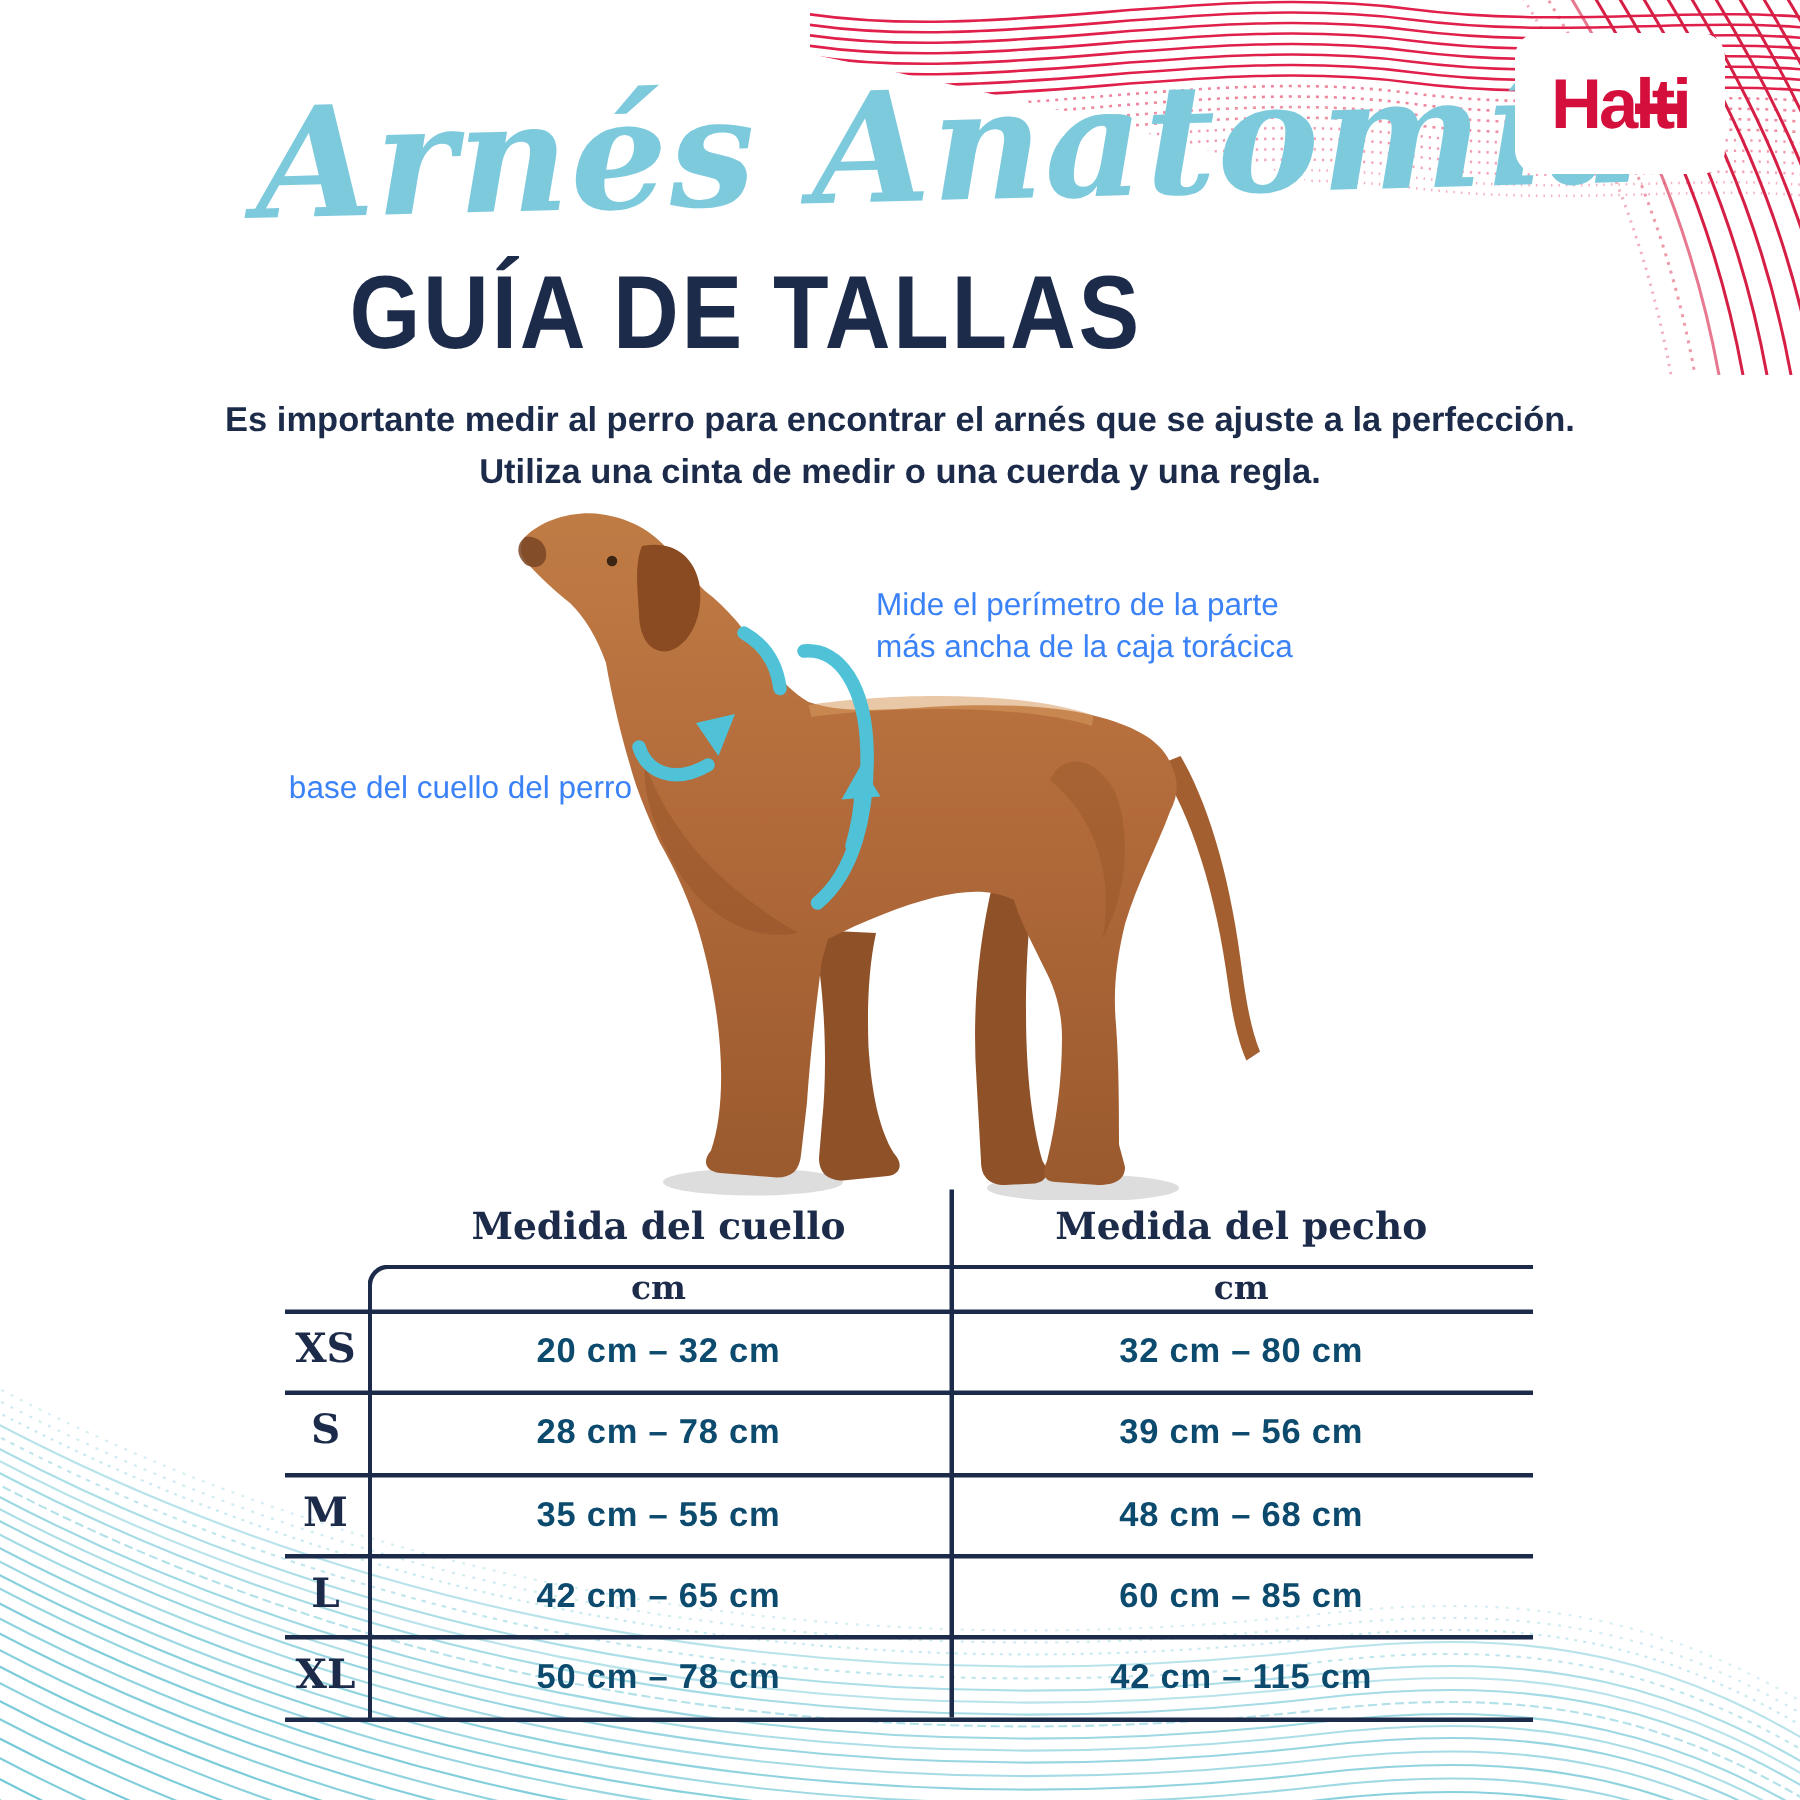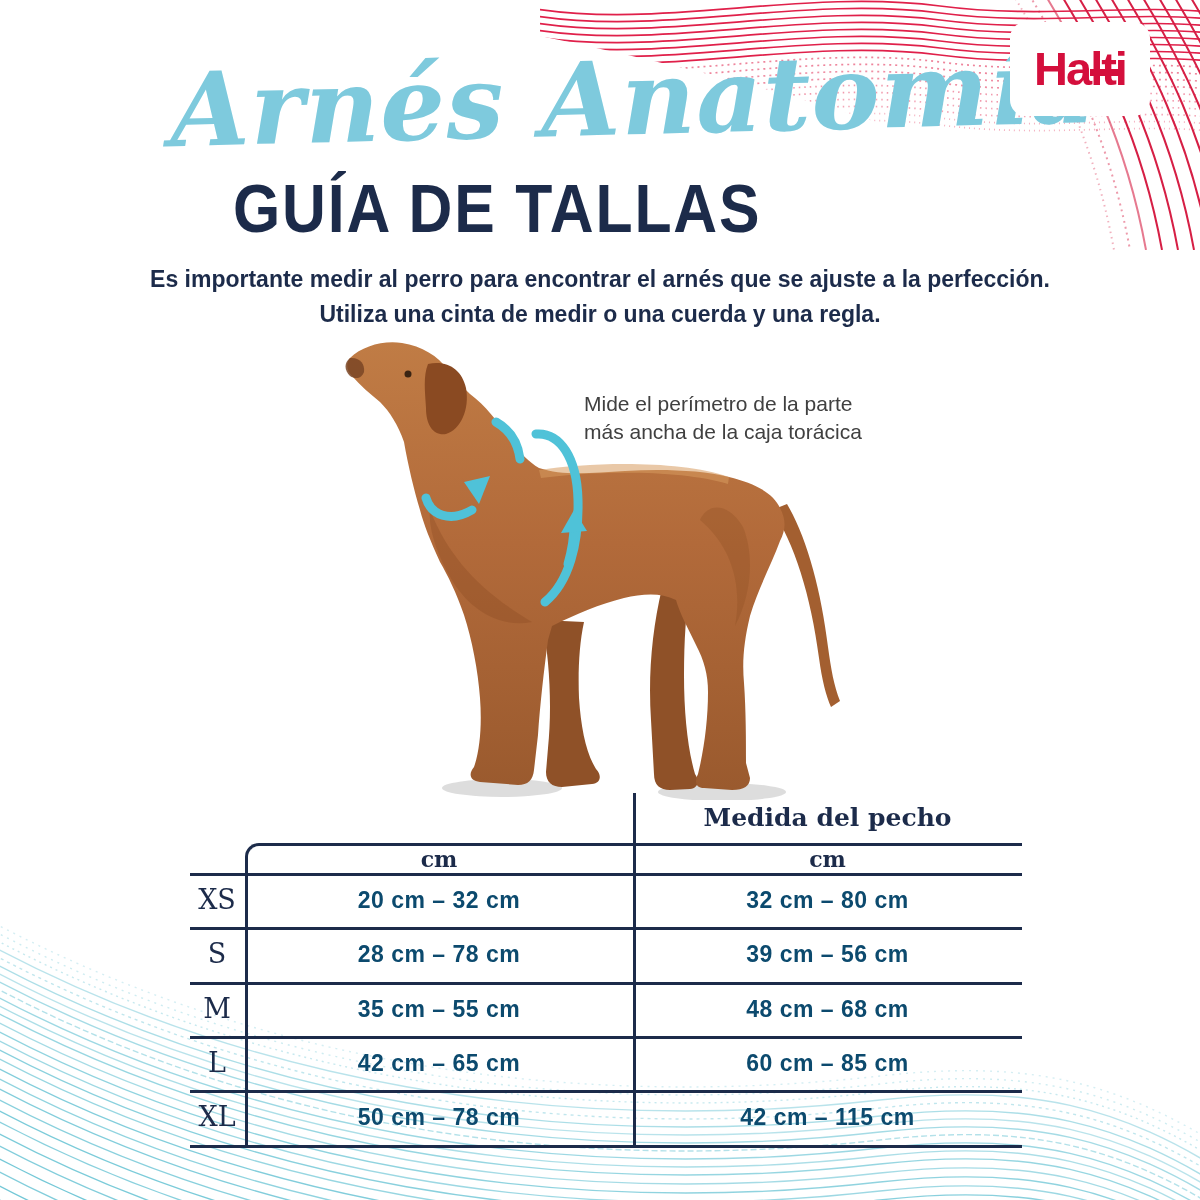--- a/index.html
+++ b/index.html
@@ -32,40 +32,40 @@
     position:absolute;left:233px;top:168px;z-index:2;
     font-weight:bold;font-size:66px;letter-spacing:2px;color:#1c2b4a;
     transform:scale(0.92,1.05);transform-origin:0 0;white-space:nowrap;
   }
   .intro{
     position:absolute;left:0;top:262px;width:1200px;text-align:center;z-index:2;
     font-size:23px;font-weight:bold;line-height:1.5;color:#1c2b4a;
   }
   
   .dog-figure{position:absolute;left:280px;top:330px;width:600px;height:470px;z-index:2;}
-  .note{position:absolute;z-index:4;font-size:21px;line-height:1.32;color:#404040;}
+  .note{position:absolute;z-index:4;font-size:21px;line-height:1.32;color:#3b82f6;}
   .note-chest{left:584px;top:390px;text-align:left;}
   .note-neck{left:178px;top:512px;width:258px;text-align:center;}
   
   .size-table{position:absolute;left:168px;top:790px;width:860px;height:360px;z-index:2;}
   .tl{position:absolute;background:#1c2b4a;}
   .hline{height:3px;}
   .vline{width:3px;}
   .cmbox{
     position:absolute;left:77px;top:53px;width:774px;height:302px;
     border-left:3px solid #1c2b4a;border-top:3px solid #1c2b4a;
     border-top-left-radius:14px;
   }
   .serifhead{font-family:"DejaVu Serif",serif;font-weight:bold;text-align:center;position:absolute;}
   .col-head{top:8px;height:40px;line-height:40px;font-size:25px;}
   .cm-label{top:55px;height:28px;line-height:28px;font-size:22px;}
   .c1{left:77px;width:388px;}
   .c2{left:465px;width:389px;}
   .size-label{left:14px;width:70px;height:54px;line-height:54px;font-size:27px;
-    font-family:"DejaVu Serif",serif;font-weight:normal;text-align:center;position:absolute;}
+    font-family:"DejaVu Serif",serif;font-weight:bold;text-align:center;position:absolute;}
   .cell-val{position:absolute;height:54px;line-height:54px;text-align:center;
     font-size:23px;font-weight:bold;letter-spacing:0.5px;color:#0c4a6e;}
 </style>
 </head>
 <body>
 
 <svg id="waves-top" viewBox="0 0 660 250" aria-hidden="true">
   <defs>
     <path id="rw" d="M -10 8 C 120 30, 260 -12, 400 6 C 500 19, 590 4, 670 12" fill="none"></path>
     <path id="rd" d="M 0 -20 C 50 60, 90 140, 110 250" fill="none"></path>
@@ -237,33 +237,35 @@
     </g>
     <polygon fill="#4fc2d8" points="294,180 281,203 307,201"></polygon>
   </svg>
 </div>
 
 <div class="note note-chest">
   <div>Mide el perímetro de la parte</div>
   <div>más ancha de la caja torácica</div>
 </div>
 <div class="note note-neck">
+  <div>base del cuello del perro</div>
 </div>
 
 <div class="size-table">
 
   <div class="tl vline" style="left:465px;top:3px;height:352px;"></div>
   <div class="cmbox"></div>
   <div class="tl hline" style="left:22px;top:83px;width:832px;"></div>
   <div class="tl hline" style="left:22px;top:137px;width:832px;"></div>
   <div class="tl hline" style="left:22px;top:192px;width:832px;"></div>
   <div class="tl hline" style="left:22px;top:246px;width:832px;"></div>
   <div class="tl hline" style="left:22px;top:300px;width:832px;"></div>
   <div class="tl hline" style="left:22px;top:355px;width:832px;"></div>
 
+  <div class="serifhead col-head c1">Medida del cuello</div>
   <div class="serifhead col-head c2">Medida del pecho</div>
   <div class="serifhead cm-label c1">cm</div>
   <div class="serifhead cm-label c2">cm</div>
 
   <div>
     <div class="size-label" style="top:83px;">XS</div>
     <div class="cell-val c1" style="top:83px;">20 cm – 32 cm</div>
     <div class="cell-val c2" style="top:83px;">32 cm – 80 cm</div>
   </div>
   <div>

